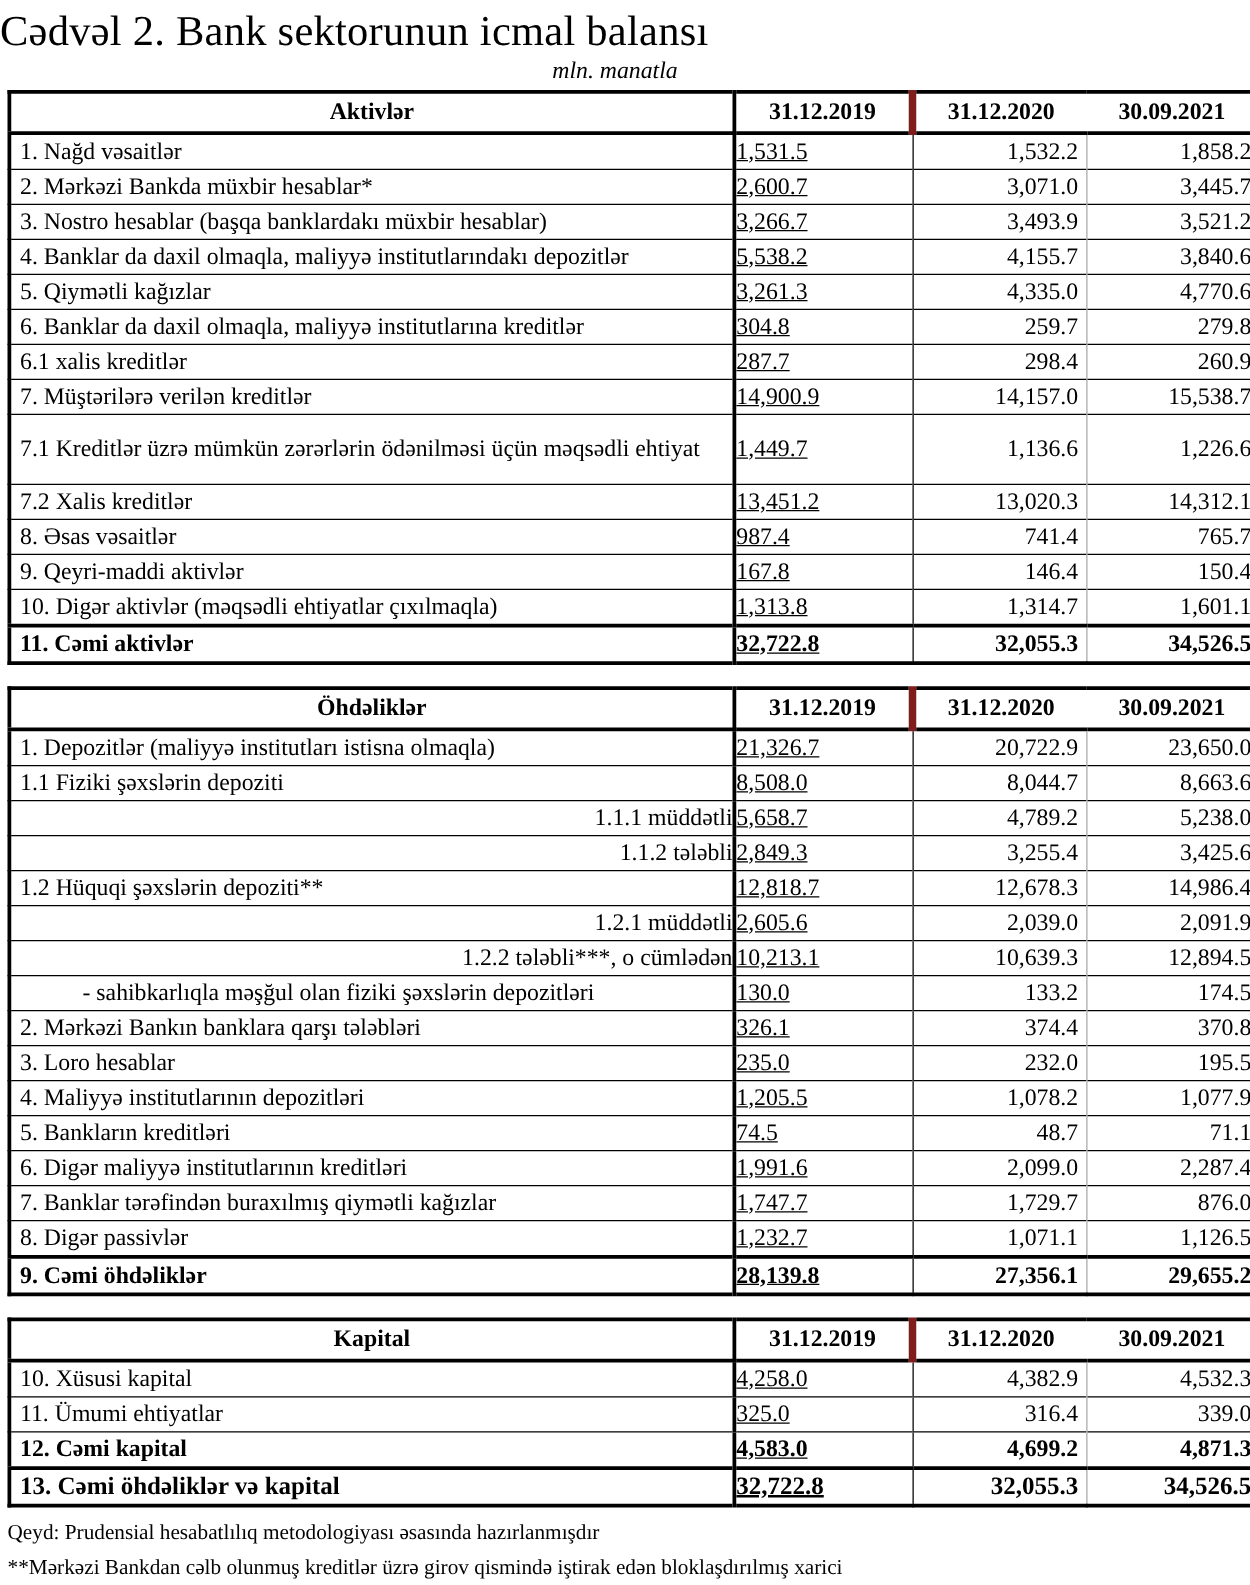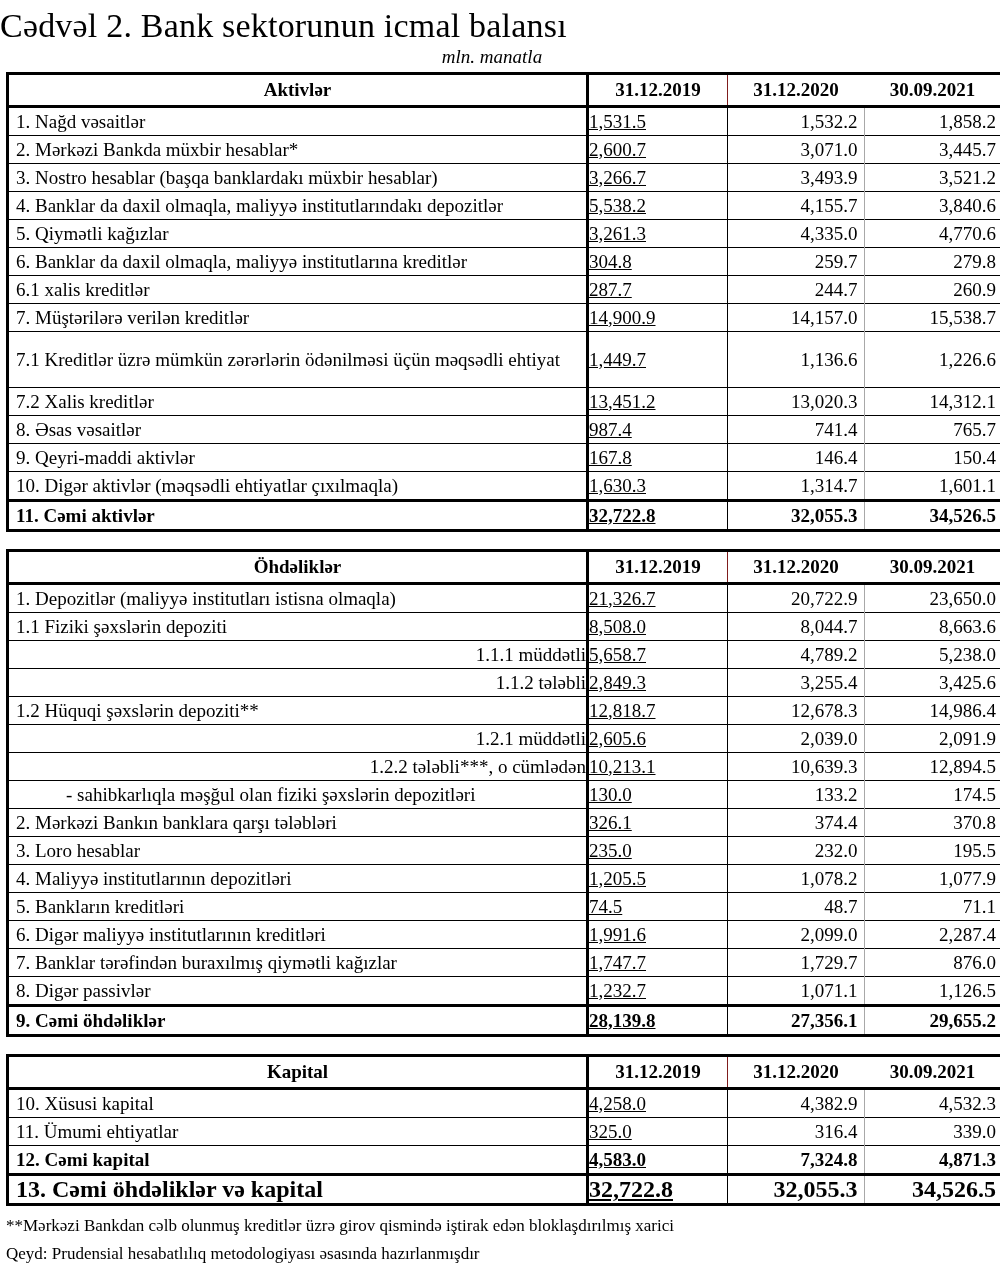--- a/index.html
+++ b/index.html
@@ -5,34 +5,34 @@
   html,body{margin:0;padding:0;background:#fff;}
   body{width:1000px;height:1268px;color:#000;
        font-family:"Liberation Serif","DejaVu Serif",serif;overflow:hidden;}
   .title{text-align:left;font-weight:normal;font-size:34px;margin:7px 80px 0 0;letter-spacing:.2px;}
   .unit{text-align:center;font-style:italic;font-size:19px;margin:1px 16px 4px 0;}
   table.tbl{border-collapse:collapse;table-layout:fixed;width:988px;margin-left:6px;border:3px solid #000;}
   table.tbl.gap{margin-top:17px;}
   th,td{padding:0;font-size:19px;overflow:hidden;}
   thead th{font-weight:bold;height:30px;border-bottom:3px solid #000;text-align:center;}
   th.lbl{width:577px;border-right:3px solid #000;}
-  th.c1{width:138px;border-right:1px solid #7f1d1d;}
+  th.c1{width:138px;border-right:6px solid #7f1d1d;}
   th.c2{width:136px;}
   th.c3{width:137px;}
   tbody td{height:27px;border-top:1px solid #000;}
   td.lbl{text-align:left;padding-left:7px;border-right:3px solid #000;}
   td.c1{padding-right:6px;border-right:1px solid #000;text-decoration:underline;}
   td.c2{text-align:right;padding-right:6px;border-right:1px solid #a8a8a8;}
   td.c3{text-align:right;padding-right:5px;}
   td.ind1{padding-left:46px;text-align:right;}
   td.ind2{padding-left:57px;}
   tr.bold td{font-weight:bold;}
   tr.thick td{border-top:3px solid #000;}
   tr.tall td{height:55px;}
-  tr.emph td{font-size:24px;}
+  tr.emph td{font-size:20px;}
   .footnotes{margin:10px 0 0 6px;font-size:17px;}
   .footnotes p{margin:0 0 8px 0;white-space:nowrap;overflow:hidden;width:994px;}
 </style>
 </head>
 <body>
 
 <div class="title">Cədvəl 2. Bank sektorunun icmal balansı</div>
 <div class="unit">mln. manatla</div>
 
 <table class="tbl">
@@ -77,21 +77,21 @@
       </tr>
       <tr>
         <td class="lbl">6. Banklar da daxil olmaqla, maliyyə institutlarına kreditlər</td>
         <td class="c1">304.8</td>
         <td class="c2">259.7</td>
         <td class="c3">279.8</td>
       </tr>
       <tr>
         <td class="lbl">6.1 xalis kreditlər</td>
         <td class="c1">287.7</td>
-        <td class="c2">244.7</td>
+        <td class="c2">298.4</td>
         <td class="c3">260.9</td>
       </tr>
       <tr>
         <td class="lbl">7. Müştərilərə verilən kreditlər</td>
         <td class="c1">14,900.9</td>
         <td class="c2">14,157.0</td>
         <td class="c3">15,538.7</td>
       </tr>
       <tr class="tall">
         <td class="lbl">7.1 Kreditlər üzrə mümkün zərərlərin ödənilməsi üçün məqsədli ehtiyat</td>
@@ -112,21 +112,21 @@
         <td class="c3">765.7</td>
       </tr>
       <tr>
         <td class="lbl">9. Qeyri-maddi aktivlər</td>
         <td class="c1">167.8</td>
         <td class="c2">146.4</td>
         <td class="c3">150.4</td>
       </tr>
       <tr>
         <td class="lbl">10. Digər aktivlər (məqsədli ehtiyatlar çıxılmaqla)</td>
-        <td class="c1">1,630.3</td>
+        <td class="c1">1,313.8</td>
         <td class="c2">1,314.7</td>
         <td class="c3">1,601.1</td>
       </tr>
       <tr class="bold thick">
         <td class="lbl">11. Cəmi aktivlər</td>
         <td class="c1">32,722.8</td>
         <td class="c2">32,055.3</td>
         <td class="c3">34,526.5</td>
       </tr>
     </tbody>
@@ -257,29 +257,29 @@
       </tr>
       <tr>
         <td class="lbl">11. Ümumi ehtiyatlar</td>
         <td class="c1">325.0</td>
         <td class="c2">316.4</td>
         <td class="c3">339.0</td>
       </tr>
       <tr class="bold">
         <td class="lbl">12. Cəmi kapital</td>
         <td class="c1">4,583.0</td>
-        <td class="c2">7,324.8</td>
+        <td class="c2">4,699.2</td>
         <td class="c3">4,871.3</td>
       </tr>
       <tr class="bold thick emph">
         <td class="lbl">13. Cəmi öhdəliklər və kapital</td>
         <td class="c1">32,722.8</td>
         <td class="c2">32,055.3</td>
         <td class="c3">34,526.5</td>
       </tr>
     </tbody>
   </table>
 
 <div class="footnotes">
+    <p>Qeyd: Prudensial hesabatlılıq metodologiyası əsasında hazırlanmışdır</p>
     <p>**Mərkəzi Bankdan cəlb olunmuş kreditlər üzrə girov qismində iştirak edən bloklaşdırılmış xarici</p>
-    <p>Qeyd: Prudensial hesabatlılıq metodologiyası əsasında hazırlanmışdır</p>
     <p>** Mərkəzi idarəetmə və bələdiyyə idarəetmə orqanlarının depozitləri daxil olmadan, fərdi sahibkarlıqla məşğul olan fiziki şəxslərin depozitləri d</p>
   </div>
 
 </body></html>

